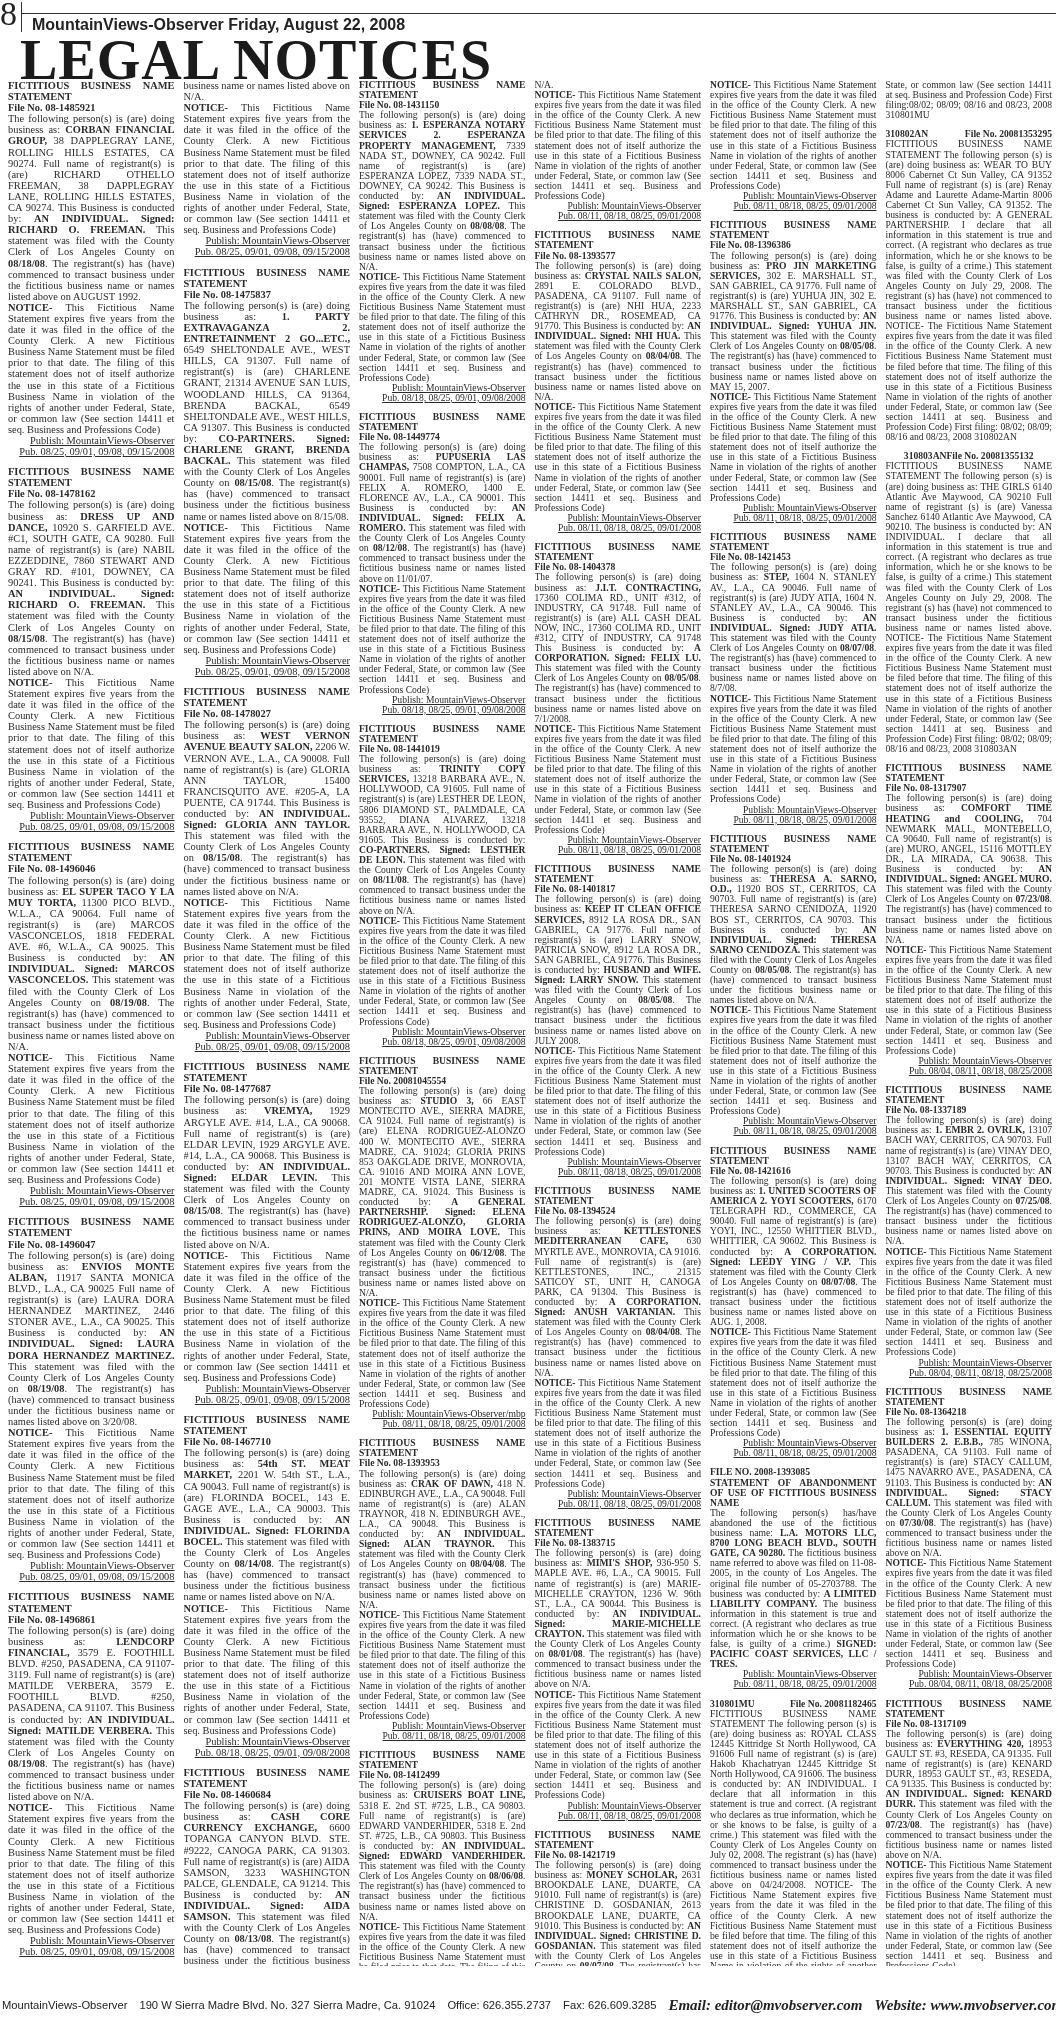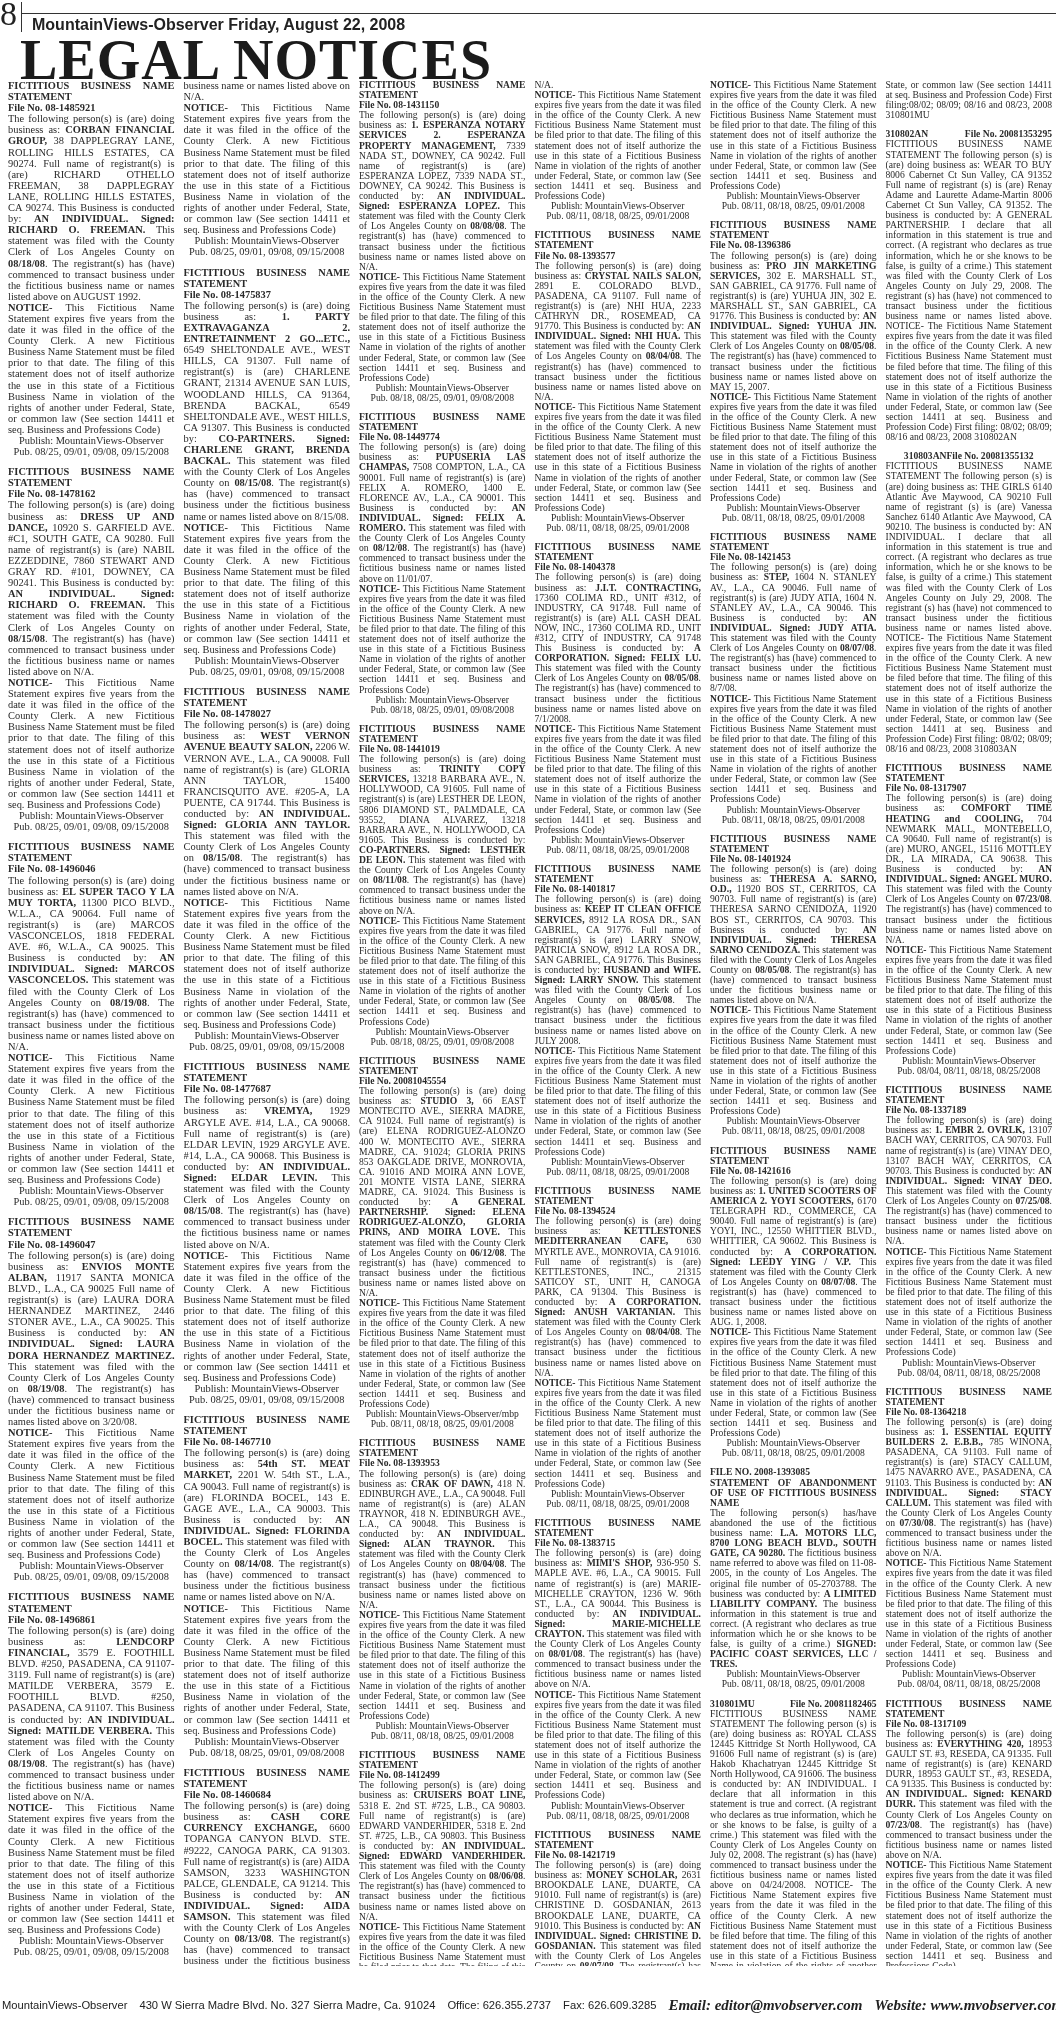--- a/index.html
+++ b/index.html
@@ -11,21 +11,21 @@
   .dateline{position:absolute;left:32px;top:16px;font-family:"Liberation Sans","DejaVu Sans",sans-serif;font-weight:bold;font-size:16px;color:#222;}
   .title{position:absolute;left:20px;top:30px;font-family:"Liberation Serif",serif;font-weight:bold;font-size:56px;letter-spacing:1px;line-height:60px;color:#1b1b1b;}
   .columns{position:absolute;left:8px;top:80px;width:1044px;height:1886px;display:flex;gap:9px;}
   .col{flex:1 1 0;overflow:hidden;font-size:10.4px;line-height:11.1px;text-align:justify;color:#2a2a2a;}
   .col.dense{font-size:9.6px;line-height:10.1px;}
   .notice{margin-bottom:9px;}
   .notice .hd{font-weight:bold;text-transform:uppercase;text-align-last:justify;}
   .notice .hd2{font-weight:bold;}
   .notice .file{font-weight:bold;}
   .notice b{font-weight:bold;}
-  .notice .pub{text-align:center;}
+  .notice .pub{text-align:right;text-decoration:underline;}
   .footer{position:absolute;left:0;bottom:0;width:1056px;height:26px;display:flex;align-items:center;font-family:"Liberation Sans","DejaVu Sans",sans-serif;font-size:11.2px;color:#222;white-space:nowrap;}
   .footer span{margin-right:12px;}
   .footer .fi{font-family:"Liberation Serif",serif;font-style:italic;font-weight:bold;font-size:15px;}
   .footer .pub-name{margin-left:2px;}
 </style>
 </head>
 <body>
 
 <div class="topbar">
   <div class="pagenum">8</div>
@@ -96,18 +96,18 @@
         </div><span>FICTITIOUS BUSINESS NAME STATEMENT The following person (s) is (are) doing business as: THE GIRLS 6140 Atlantic Ave Maywood, CA 90210 Full name of registrant (s) is (are) Vanessa Sanchez 6140 Atlantic Ave Maywood, CA 90210. The business is conducted by: AN INDIVIDUAL. I declare that all information in this statement is true and correct. (A registrant who declares as true information, which he or she knows to be false, is guilty of a crime.) This statement was filed with the County Clerk of Los Angeles County on July 29, 2008. The registrant (s) has (have) not commenced to transact business under the fictitious business name or names listed above. NOTICE- The Fictitious Name Statement expires five years from the date it was filed in the office of the County Clerk. A new Fictitious Business Name Statement must be filed before that time. The filing of this statement does not of itself authorize the use in this state of a Fictitious Business Name in violation of the rights of another under Federal, State, or common law (See section 14411 at seq. Business and Profession Code) First filing: 08/02; 08/09; 08/16 and 08/23, 2008 310803AN</span></div>
       <div class="notice"><div class="hd">FICTITIOUS BUSINESS NAME</div><div class="hd2">STATEMENT</div><div class="file">File No. 08-1317907</div>The following person(s) is (are) doing business as: <b>COMFORT TIME HEATING and COOLING,</b> <span>704 NEWMARK MALL, MONTEBELLO, CA 90640.</span> Full name of registrant(s) is (are) <span>MURO, ANGEL, 15116 MOTTLEY DR., LA MIRADA, CA 90638.</span> This Business is conducted by: <b>AN INDIVIDUAL.</b> <b>Signed: ANGEL MURO.</b> This statement was filed with the County Clerk of Los Angeles County on <b>07/23/08</b>. The registrant(s) has (have) commenced to transact business under the fictitious business name or names listed above on <span>N/A.</span><div><b>NOTICE-</b> <span>This Fictitious Name Statement expires five years from the date it was filed in the office of the County Clerk. A new Fictitious Business Name Statement must be filed prior to that date. The filing of this statement does not of itself authorize the use in this state of a Fictitious Business Name in violation of the rights of another under Federal, State, or common law (See section 14411 et seq. Business and Professions Code)</span></div><div class="pub">Publish: MountainViews-Observer</div><div class="pub">Pub. 08/04, 08/11, 08/18, 08/25/2008</div></div>
       <div class="notice"><div class="hd">FICTITIOUS BUSINESS NAME</div><div class="hd2">STATEMENT</div><div class="file">File No. 08-1337189</div>The following person(s) is (are) doing business as: <b>1. EMBR 2. OVRLK,</b> <span>13107 BACH WAY, CERRITOS, CA 90703.</span> Full name of registrant(s) is (are) <span>VINAY DEO, 13107 BACH WAY, CERRITOS, CA 90703.</span> This Business is conducted by: <b>AN INDIVIDUAL.</b> <b>Signed: VINAY DEO.</b> This statement was filed with the County Clerk of Los Angeles County on <b>07/25/08</b>. The registrant(s) has (have) commenced to transact business under the fictitious business name or names listed above on <span>N/A.</span><div><b>NOTICE-</b> <span>This Fictitious Name Statement expires five years from the date it was filed in the office of the County Clerk. A new Fictitious Business Name Statement must be filed prior to that date. The filing of this statement does not of itself authorize the use in this state of a Fictitious Business Name in violation of the rights of another under Federal, State, or common law (See section 14411 et seq. Business and Professions Code)</span></div><div class="pub">Publish: MountainViews-Observer</div><div class="pub">Pub. 08/04, 08/11, 08/18, 08/25/2008</div></div>
       <div class="notice"><div class="hd">FICTITIOUS BUSINESS NAME</div><div class="hd2">STATEMENT</div><div class="file">File No. 08-1364218</div>The following person(s) is (are) doing business as: <b>1. ESSENTIAL EQUITY BUILDERS 2. E.B.B.,</b> <span>785 WINONA, PASADENA, CA 91103.</span> Full name of registrant(s) is (are) <span>STACY CALLUM, 1475 NAVARRO AVE., PASADENA, CA 91103.</span> This Business is conducted by: <b>AN INDIVIDUAL.</b> <b>Signed: STACY CALLUM.</b> This statement was filed with the County Clerk of Los Angeles County on <b>07/30/08</b>. The registrant(s) has (have) commenced to transact business under the fictitious business name or names listed above on <span>N/A.</span><div><b>NOTICE-</b> <span>This Fictitious Name Statement expires five years from the date it was filed in the office of the County Clerk. A new Fictitious Business Name Statement must be filed prior to that date. The filing of this statement does not of itself authorize the use in this state of a Fictitious Business Name in violation of the rights of another under Federal, State, or common law (See section 14411 et seq. Business and Professions Code)</span></div><div class="pub">Publish: MountainViews-Observer</div><div class="pub">Pub. 08/04, 08/11, 08/18, 08/25/2008</div></div>
       <div class="notice"><div class="hd">FICTITIOUS BUSINESS NAME</div><div class="hd2">STATEMENT</div><div class="file">File No. 08-1317109</div>The following person(s) is (are) doing business as: <b>EVERYTHING 420,</b> <span>18953 GAULT ST. #3, RESEDA, CA 91335.</span> Full name of registrant(s) is (are) <span>KENARD DURR, 18953 GAULT ST., #3, RESEDA, CA 91335.</span> This Business is conducted by: <b>AN INDIVIDUAL.</b> <b>Signed: KENARD DURR.</b> This statement was filed with the County Clerk of Los Angeles County on <b>07/23/08</b>. The registrant(s) has (have) commenced to transact business under the fictitious business name or names listed above on <span>N/A.</span><div><b>NOTICE-</b> <span>This Fictitious Name Statement expires five years from the date it was filed in the office of the County Clerk. A new Fictitious Business Name Statement must be filed prior to that date. The filing of this statement does not of itself authorize the use in this state of a Fictitious Business Name in violation of the rights of another under Federal, State, or common law (See section 14411 et seq. Business and Professions Code)</span></div></div>
     </div>
   </div>
 
 <div class="footer">
   <span class="pub-name">MountainViews-Observer</span>
-  <span>430 W Sierra Madre Blvd. No. 327 Sierra Madre, Ca. 91024</span>
+  <span>190 W Sierra Madre Blvd. No. 327 Sierra Madre, Ca. 91024</span>
   <span>Office: 626.355.2737</span>
   <span>Fax: 626.609.3285</span>
   <span class="fi">Email: editor@mvobserver.com</span>
   <span class="fi">Website: www.mvobserver.com</span>
 </div>
 
 </body></html>

